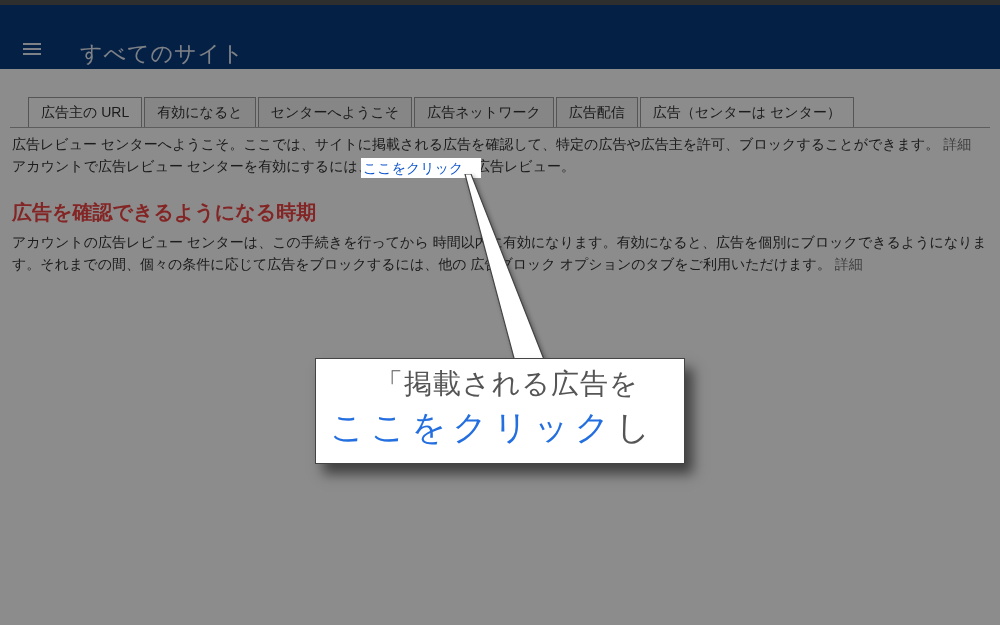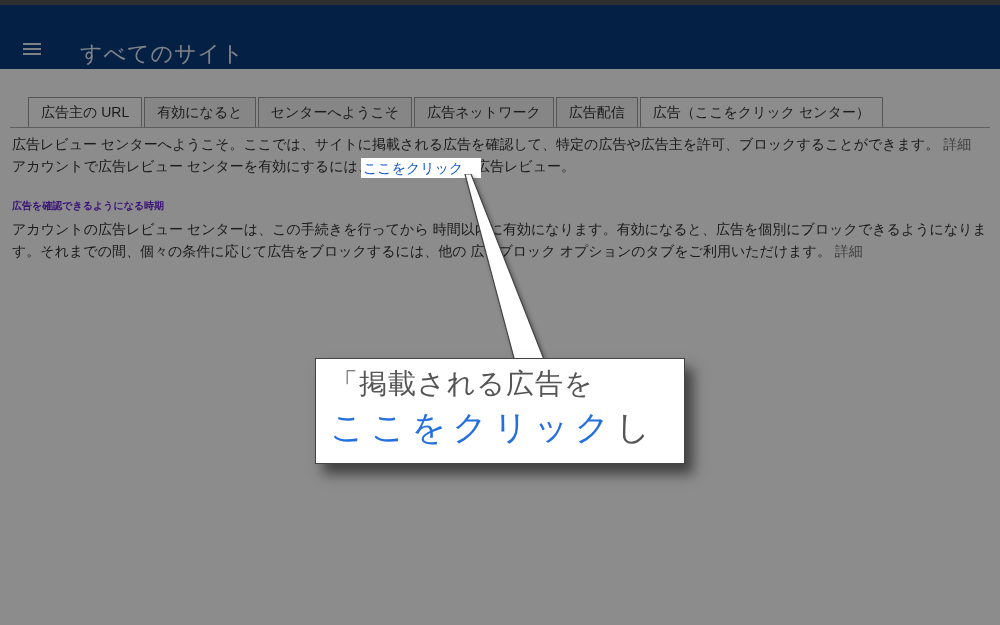--- a/index.html
+++ b/index.html
@@ -69,23 +69,23 @@
       margin-top: 0px;
     }
     .p {
       font-size: 14px;
       color: #333;
       line-height: 1.55;
       padding: 0 2px;
     }
     .p .link { color: #737373; }
     .heading {
-      font-size: 10px;
+      font-size: 20px;
       font-weight: bold;
-      color: #6d28d9;
+      color: #ef4444;
       margin-top: 22px;
       padding: 0 2px;
     }
     .p.small-gap { margin-top: 6px; }
 
     
     .dim {
       position: absolute;
       inset: 0;
       background: rgba(0,0,0,0.45);
@@ -118,20 +118,21 @@
       box-shadow: 8px 10px 12px rgba(0,0,0,0.55);
       pointer-events: none;
     }
     .callout-line1 {
       color: #555;
       font-size: 28px;
       letter-spacing: 1px;
       white-space: nowrap;
       overflow: hidden;
       margin-bottom: 2px;
+      margin-left: 45px;
     }
     .callout-line2 {
       color: #246fe0;
       font-size: 34px;
       letter-spacing: 6px;
       white-space: nowrap;
       display: flex;
       align-items: baseline;
     }
     .callout-line2 .trail {
@@ -171,21 +172,21 @@
   <div class="page-title">すべてのサイト</div>
 </div>
 
 <div class="content">
   <div class="tabs">
     <div class="tab"><span>広告主の URL</span></div>
     <div class="tab inactive"><span>有効になると</span></div>
     <div class="tab inactive"><span>センターへようこそ</span></div>
     <div class="tab inactive"><span>広告ネットワーク</span></div>
     <div class="tab inactive"><span>広告配信</span></div>
-    <div class="tab active-last"><span>広告（ここをクリック センター）</span></div>
+    <div class="tab active-last"><span>広告（センターは センター）</span></div>
   </div>
 
   <div class="body-text">
     <p class="p">
       <span>広告レビュー センターへようこそ。ここでは、サイトに掲載される広告を確認して、特定の広告や広告主を許可、ブロックすることができます。</span>
       <a class="link">詳細</a>
     </p>
     <p class="p">
       <span>アカウントで広告レビュー センターを有効にするには、</span>
       <a class="link">ここをクリック</a><span>広告レビュー。</span>

